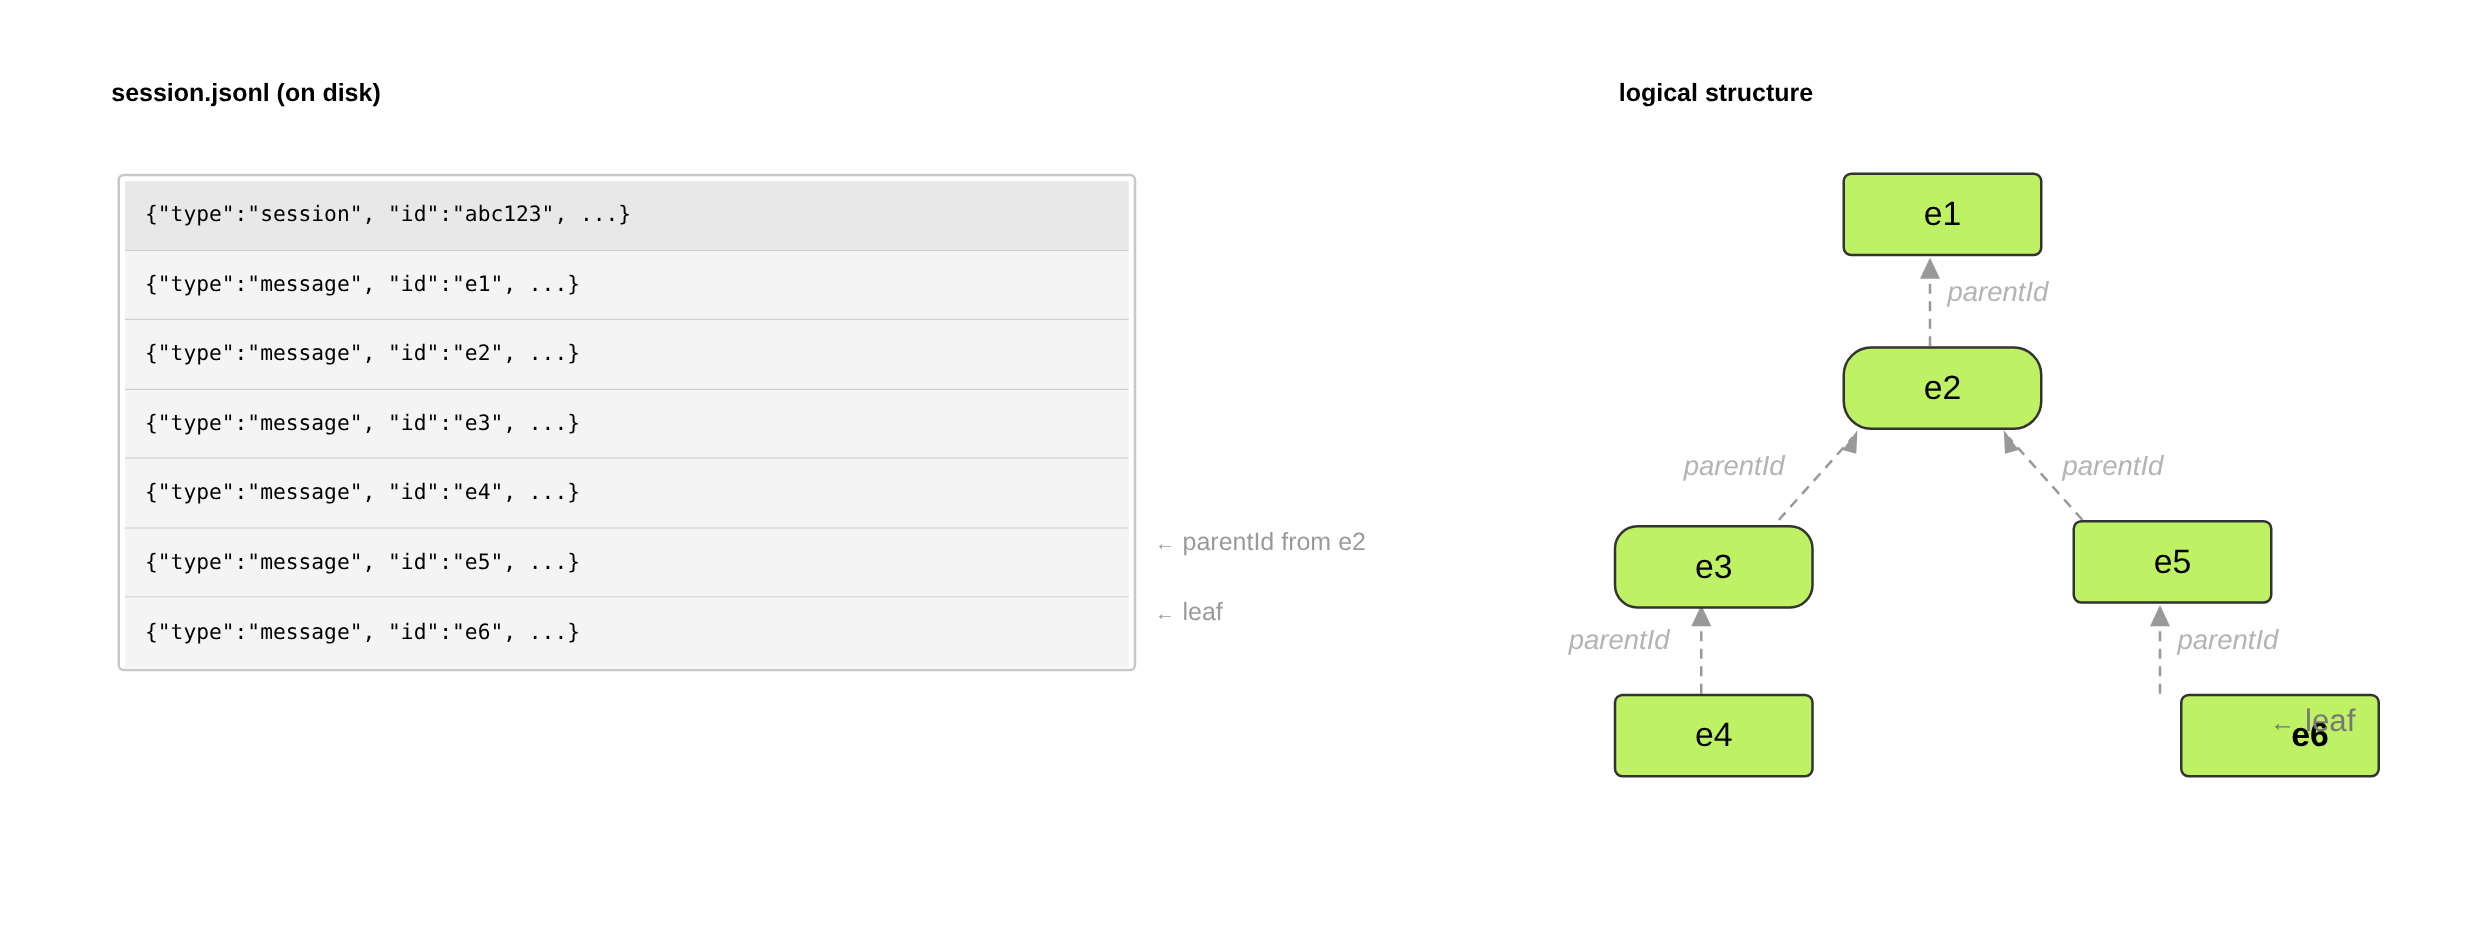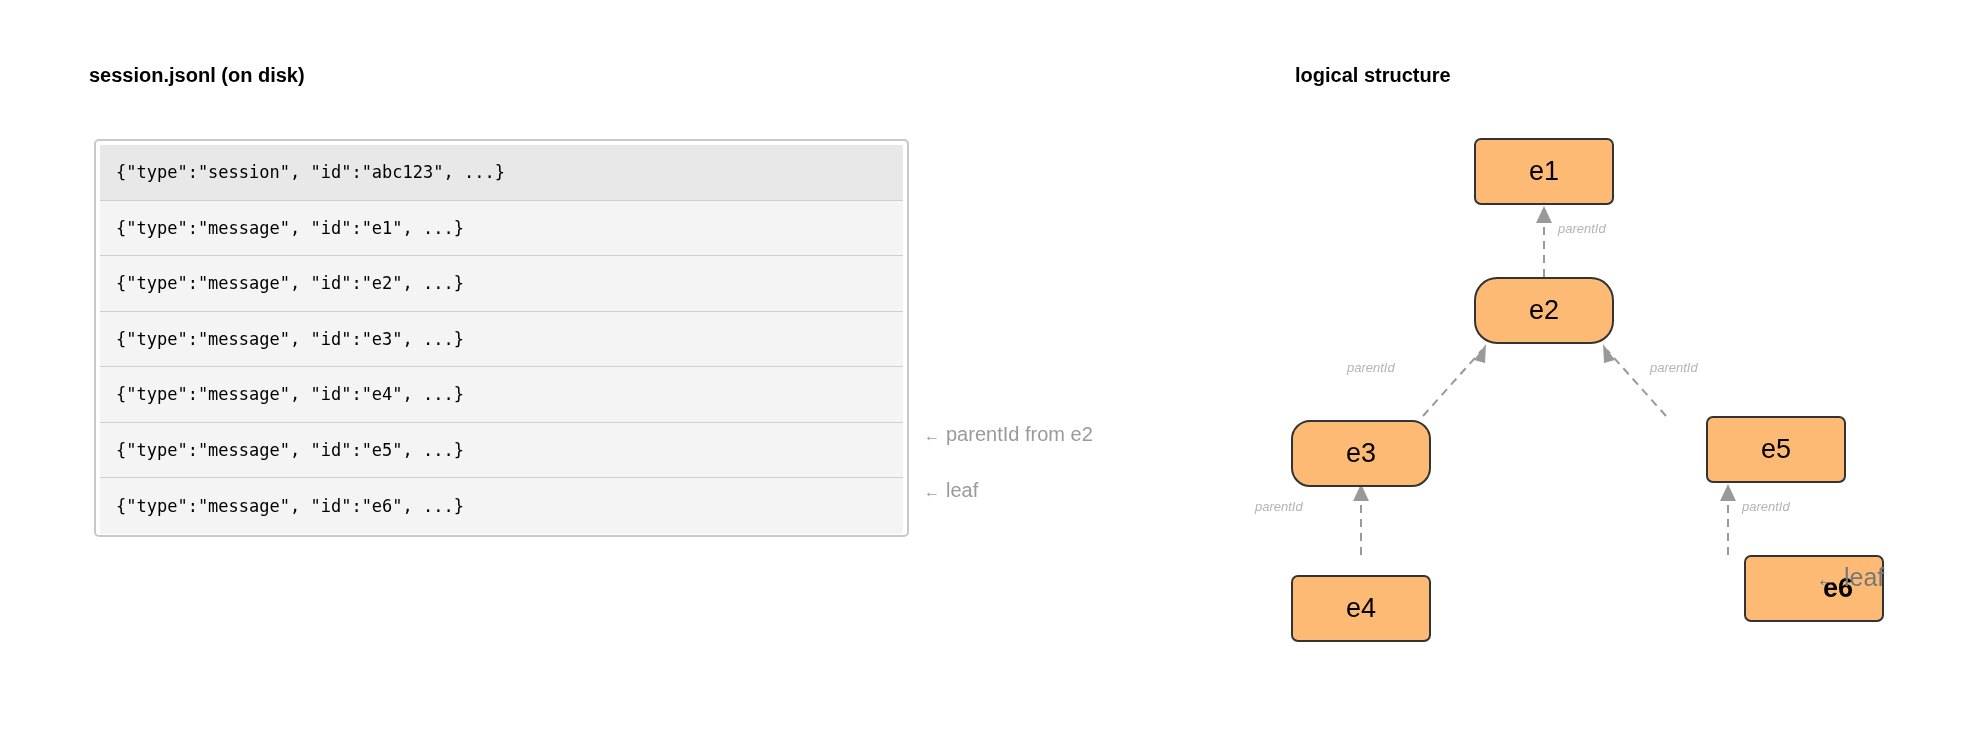--- a/index.html
+++ b/index.html
@@ -15,26 +15,26 @@
     .file-row { height: 55.5px; box-sizing: border-box; border-bottom: 1px solid #cfcfcf;
                 background: #f4f4f4; display: flex; align-items: center; padding-left: 16px;
                 font-family: "DejaVu Sans Mono", monospace; font-size: 17px; color: #000; }
     .file-row:last-child { border-bottom: none; }
     .file-row.header { background: #e8e8e8; }
 
     .note { position: absolute; color: #9a9a9a; font-size: 20px; white-space: nowrap; }
     .note .arrow { font-size: 16px; margin-right: 6px; }
 
     svg.graph { position: absolute; left: 0; top: 0; }
-    .node { position: absolute; width: 140px; height: 67px; box-sizing: border-box;
-            border: 2px solid #333; border-radius: 7px; background: #fdba74;
+    .node { position: absolute; width: 160px; height: 67px; box-sizing: border-box;
+            border: 2px solid #333; border-radius: 7px; background: #bef264;
             display: flex; align-items: center; justify-content: center;
             font-size: 27px; color: #000; }
     .node.bold { font-weight: bold; }
-    .edge-label { position: absolute; font-style: italic; color: #b4b4b4; font-size: 13px; white-space: nowrap; }
+    .edge-label { position: absolute; font-style: italic; color: #b4b4b4; font-size: 22px; white-space: nowrap; }
     .leaf-tag { position: absolute; color: #777; font-size: 25px; white-space: nowrap; }
     .leaf-tag .arrow { font-size: 20px; margin-right: 8px; }
   </style>
 </head>
 <body>
 
 <h1 class="title" id="title-left">session.jsonl (on disk)</h1>
 
 <div class="file-box">
   <div class="file-rows">
@@ -80,22 +80,22 @@
     <path d="M1474,360 L1486,344 L1485,363 Z"></path>
     <path d="M1615,360 L1603,344 L1604,363 Z"></path>
     <path d="M1353,501 L1361,484 L1369,501 Z"></path>
     <path d="M1720,501 L1728,484 L1736,501 Z"></path>
   </g>
 </svg>
 
 <div class="node" style="left:1474px; top:138px;">e1</div>
 <div class="node" style="left:1474px; top:277px;border-radius:23px;">e2</div>
 <div class="node" style="left:1291px; top:420px;border-radius:19px;">e3</div>
-<div class="node" style="left:1291px; top:575px;">e4</div>
-<div class="node" style="left:1658px; top:416px;margin-left:48px;">e5</div>
+<div class="node" style="left:1291px; top:555px;">e4</div>
+<div class="node" style="left:1658px; top:416px;">e5</div>
 <div class="node bold" style="left:1744px; top:555px;padding-left:48px;">e6</div>
 
 <div class="edge-label" style="left:1558px; top:221px;">parentId</div>
 <div class="edge-label" style="left:1347px; top:360px;">parentId</div>
 <div class="edge-label" style="left:1650px; top:360px;">parentId</div>
 <div class="edge-label" style="left:1255px; top:499px;">parentId</div>
 <div class="edge-label" style="left:1742px; top:499px;">parentId</div>
 
 <div class="leaf-tag" style="left:1816px; top:563px;">
   <span class="arrow">←</span><span>leaf</span>

